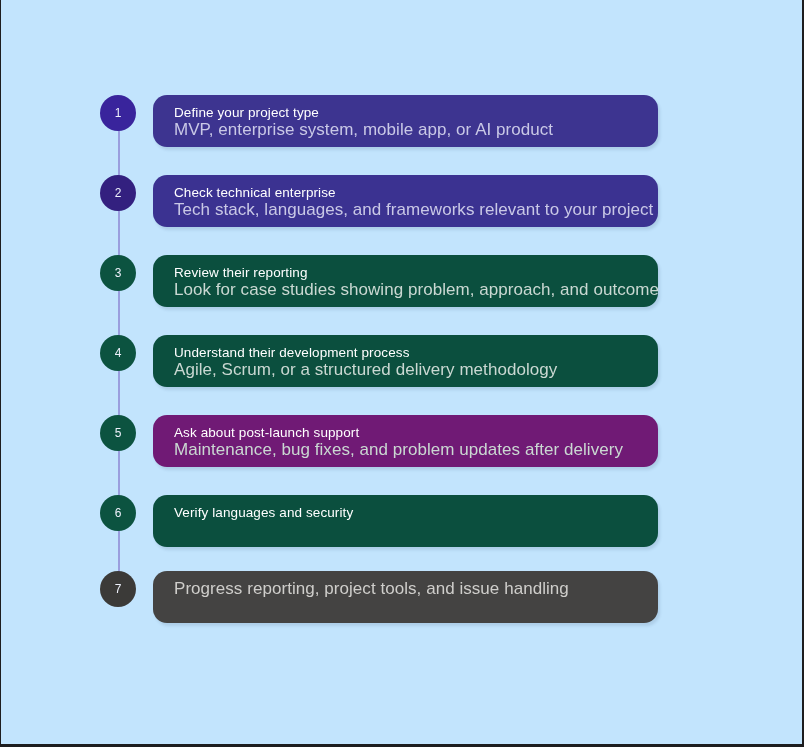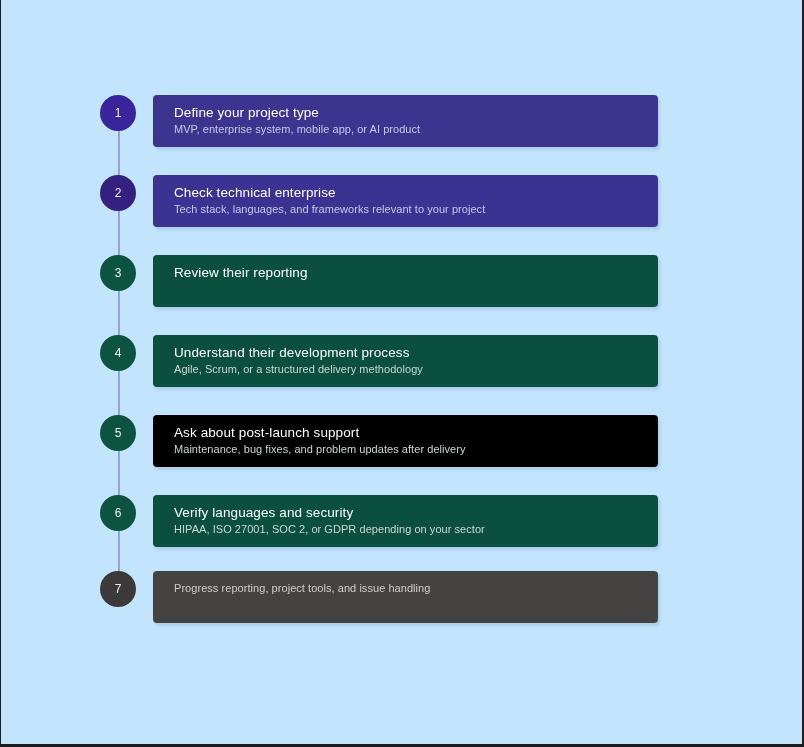--- a/index.html
+++ b/index.html
@@ -59,38 +59,38 @@
     font-size: 12px;
     line-height: 1;
     z-index: 3;
   }
   .card {
     position: absolute;
     left: 152px;
     top: 0px;
     width: 505px;
     height: 52px;
-    border-radius: 4px;
+    border-radius: 14px;
     box-sizing: border-box;
     padding: 9px 0 11px 21px;
     box-shadow: 2px 3px 3px rgba(40,60,90,0.13);
     z-index: 2;
   }
   .card-title {
     display: block;
     font-size: 13.5px;
     line-height: 17px;
     color: #ffffff;
     letter-spacing: 0.1px;
     white-space: nowrap;
   }
   .card-sub {
     display: block;
     margin-top: 1px;
-    font-size: 11px;
+    font-size: 17px;
     line-height: 15px;
     color: #cfd6d9;
     letter-spacing: 0.05px;
     white-space: nowrap;
   }
   .card.purple .card-sub { color: #c9c8e6; }
   .card.green  .card-sub { color: #cad8d2; }
   .card.gray   .card-sub { color: #cfcecb; }
 </style>
 </head>
@@ -119,50 +119,50 @@
         <span class="card-sub">Tech stack, languages, and frameworks relevant to your project</span>
       </div>
     </div>
 
     <div class="step" style="top:255px">
       <div class="bullet" style="background:#0c5340">
         <span>3</span>
       </div>
       <div class="card green" style="background:#0b4f3e">
         <span class="card-title">Review their reporting</span>
+        <span class="card-sub">Look for case studies showing problem, approach, and outcome</span>
       </div>
     </div>
 
     <div class="step" style="top:335px">
       <div class="bullet" style="background:#0c5340">
         <span>4</span>
       </div>
       <div class="card green" style="background:#0b4f3e">
         <span class="card-title">Understand their development process</span>
         <span class="card-sub">Agile, Scrum, or a structured delivery methodology</span>
       </div>
     </div>
 
     <div class="step" style="top:415px">
       <div class="bullet" style="background:#0c5340">
         <span>5</span>
       </div>
-      <div class="card green" style="background:#000000">
+      <div class="card green" style="background:#701a75">
         <span class="card-title">Ask about post-launch support</span>
         <span class="card-sub">Maintenance, bug fixes, and problem updates after delivery</span>
       </div>
     </div>
 
     <div class="step" style="top:495px">
       <div class="bullet" style="background:#0c5340">
         <span>6</span>
       </div>
       <div class="card green" style="background:#0b4f3e">
         <span class="card-title">Verify languages and security</span>
-        <span class="card-sub">HIPAA, ISO 27001, SOC 2, or GDPR depending on your sector</span>
       </div>
     </div>
 
     <div class="step" style="top:571px">
       <div class="bullet" style="background:#3b3a38">
         <span>7</span>
       </div>
       <div class="card gray" style="background:#444342">
         <span class="card-sub">Progress reporting, project tools, and issue handling</span>
       </div>

